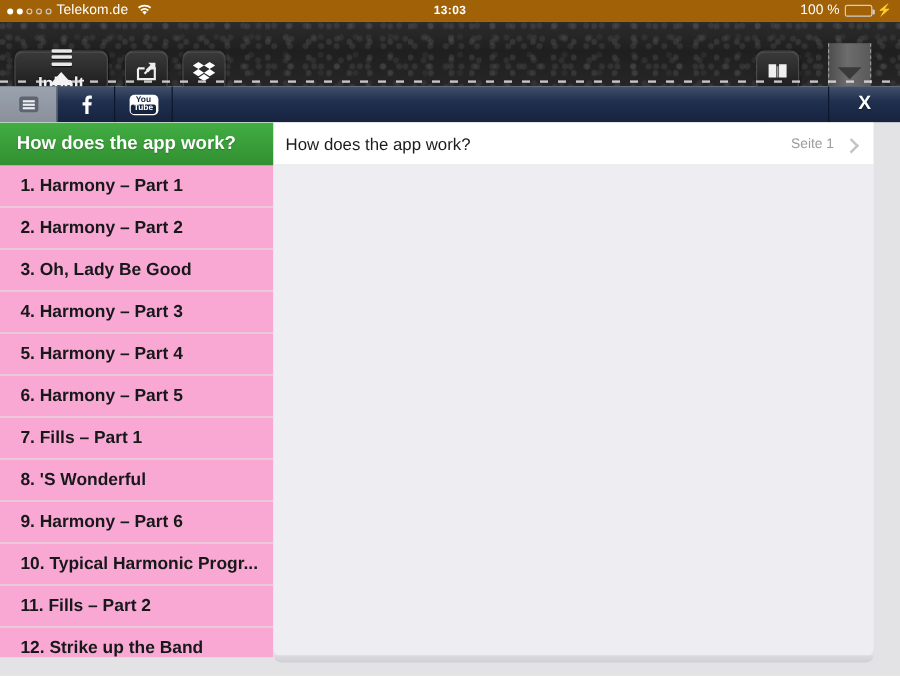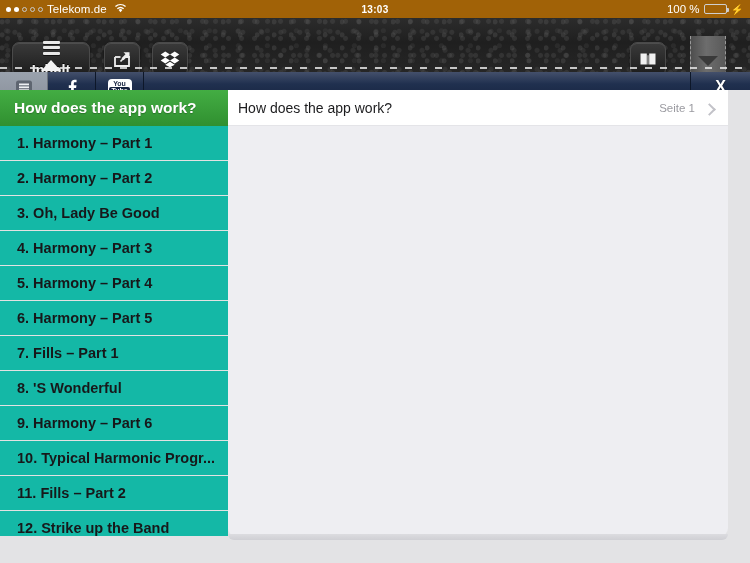--- a/index.html
+++ b/index.html
@@ -127,37 +127,37 @@
     text-shadow:0 1px 1px rgba(0,0,0,.6);
   }
   .yt{ width:24px; height:17px; background:#fff; border-radius:4px;
        color:#16233f; font-size:7px; font-weight:bold; line-height:7.5px;
        display:flex; flex-direction:column; align-items:center; justify-content:center; }
   .yt b{ display:block; }
   .yt .t2{ background:#16233f; color:#fff; border-radius:2px; padding:0 2px; }
 
   
   #body{
-    position:absolute; left:0; top:90px; width:750px; height:461px;
+    position:absolute; left:0; top:102px; width:750px; height:461px;
     background:#e3e3e5;
   }
   #sidebar{
     position:absolute; left:0; top:0; width:228px; height:446px;
     background:#fff; overflow:hidden;
   }
   #sb-header{
     height:36px; display:flex; align-items:center; padding-left:14px;
     background:linear-gradient(180deg,#43ad43 0%,#309030 100%);
     color:#fff; font-size:15.5px; font-weight:bold;
     text-shadow:0 1px 1px rgba(0,0,0,.25);
   }
   .sb-item{
     height:35px; display:flex; align-items:center; padding-left:17px;
     font-size:14.5px; font-weight:bold; color:#17181a;
-    border-bottom:1px solid #e2e2e2; background:#14b8a6;
+    border-bottom:1px solid #e2e2e2; background:#f9a8d4;
     white-space:nowrap; overflow:hidden; cursor:pointer;
   }
   #content{
     position:absolute; left:228px; top:0; width:500px; height:446px;
     background:#eeeef2; border-radius:0 0 8px 8px; overflow:hidden;
   }
   #content-row{
     height:36px; background:#fff; display:flex; align-items:center;
     padding:0 14px 0 10px; border-bottom:1px solid #e4e4e8; cursor:pointer;
   }

